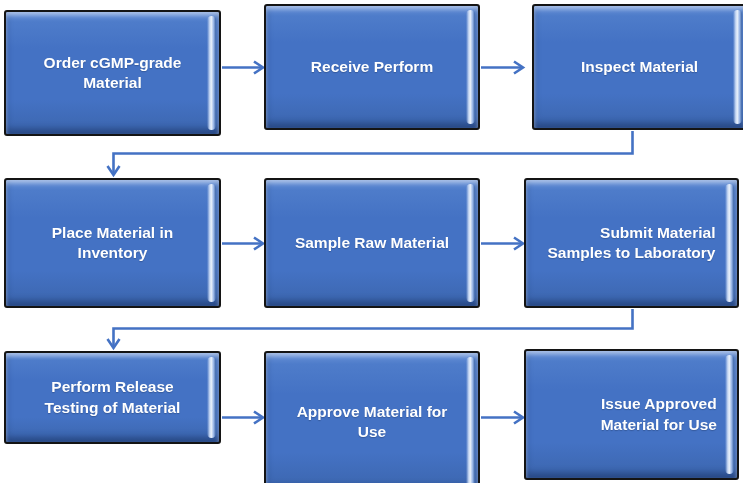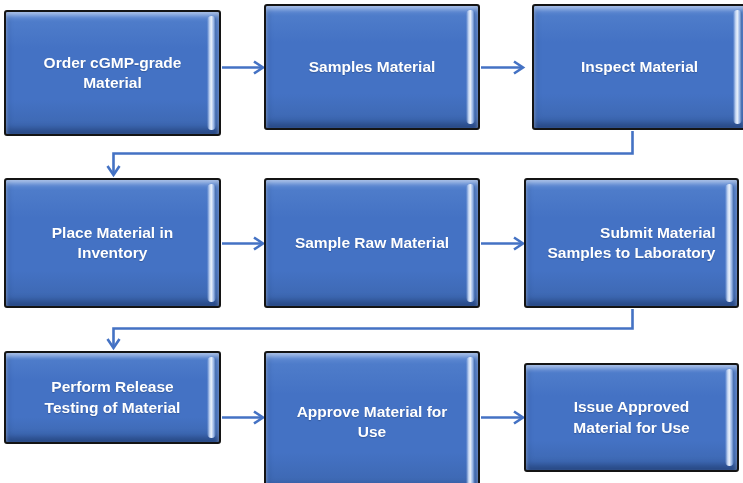--- a/index.html
+++ b/index.html
@@ -120,21 +120,21 @@
       <g>
         <line x1="481" y1="417.5" x2="521" y2="417.5" stroke="#4472C4" fill="none" stroke-width="2.6"></line>
         <polyline points="514,411.5 523,417.5 514,423.5" stroke="#4472C4" fill="none" stroke-width="2.6"></polyline>
       </g>
     </svg>
 <div class="box" style="left: 4px; top: 4px; width: 217px; height: 126px; margin-top: 6px;">
       <div class="box-label">Order cGMP-grade
 Material</div>
     </div>
     <div class="box" style="left: 264px; top: 4px; width: 216px; height: 126px;">
-      <div class="box-label">Samples Material</div>
+      <div class="box-label">Receive Perform</div>
     </div>
     <div class="box" style="left: 532px; top: 4px; width: 215px; height: 126px;">
       <div class="box-label">Inspect Material</div>
     </div>
     <div class="box" style="left: 4px; top: 178px; width: 217px; height: 130px;">
       <div class="box-label">Place Material in
 Inventory</div>
     </div>
     <div class="box" style="left: 264px; top: 178px; width: 216px; height: 130px;">
       <div class="box-label">Sample Raw Material</div>
@@ -144,17 +144,17 @@
 Samples to Laboratory</div>
     </div>
     <div class="box" style="left: 4px; top: 351px; width: 217px; height: 93px;">
       <div class="box-label">Perform Release
 Testing of Material</div>
     </div>
     <div class="box" style="left: 264px; top: 351px; width: 216px; height: 142px;">
       <div class="box-label">Approve Material for
 Use</div>
     </div>
-    <div class="box" style="left: 524px; top: 363px; width: 215px; height: 109px;">
+    <div class="box" style="left: 524px; top: 349px; width: 215px; height: 131px; justify-content: flex-end;">
       <div class="box-label">Issue Approved
 Material for Use</div>
     </div>
   </div>
 
 </body></html>

